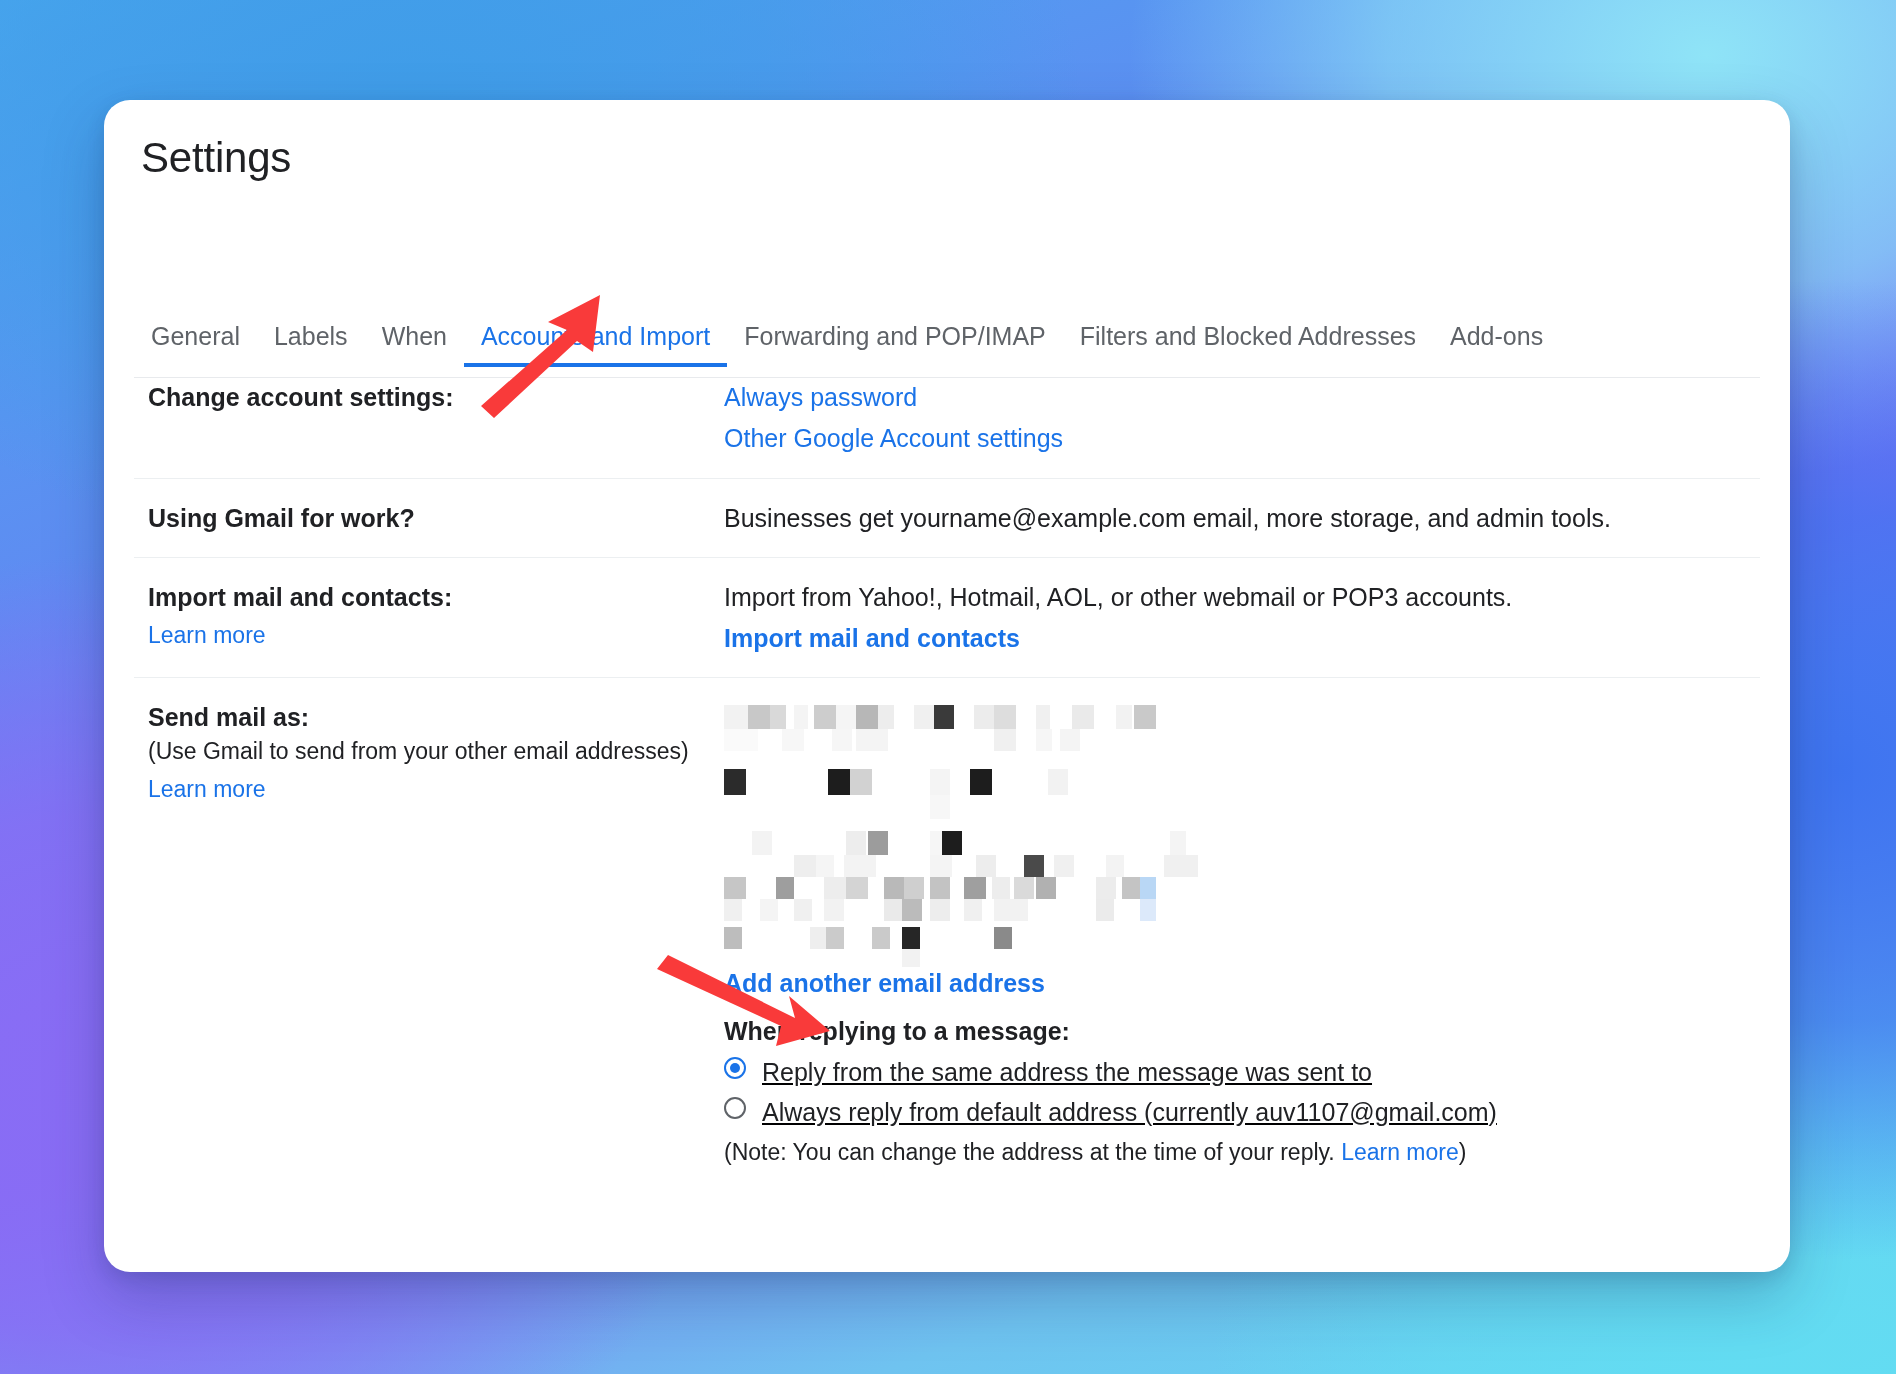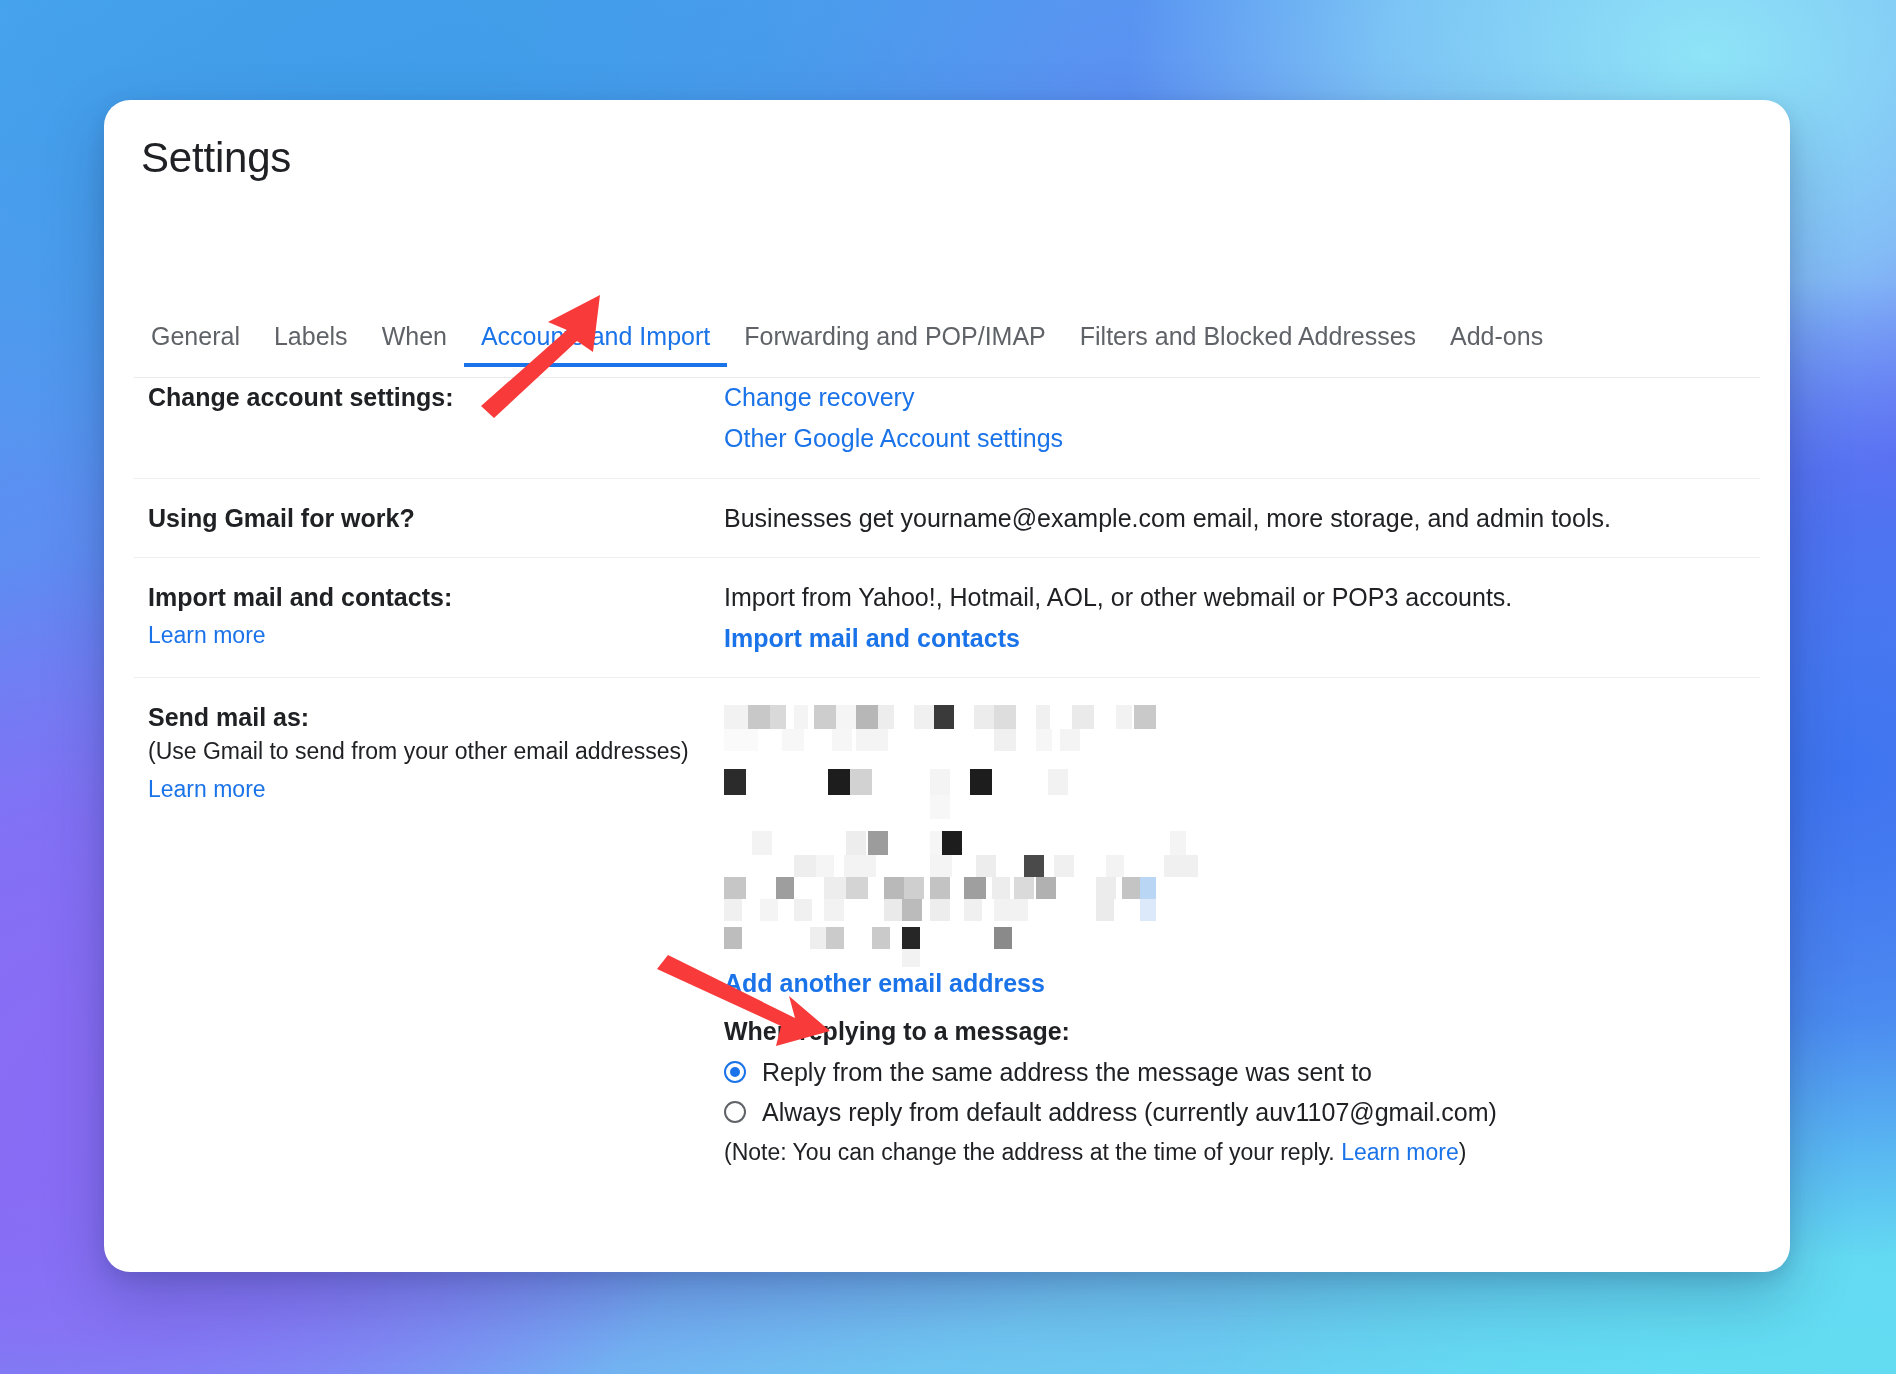--- a/index.html
+++ b/index.html
@@ -170,23 +170,23 @@
 
   .reply-title {
     font-size: 25px;
     font-weight: 700;
     color: #202124;
     margin-bottom: 11px;
   }
 
   .radio-row {
     display: flex;
-    align-items: center;
     margin-bottom: 10px;
     cursor: pointer;
+    text-decoration: underline;
   }
 
   .radio {
     width: 22px;
     height: 22px;
     border-radius: 50%;
     border: 2px solid #5f6368;
     margin-right: 16px;
     flex: 0 0 22px;
     position: relative;
@@ -244,21 +244,21 @@
       <button class="tab">Add-ons</button>
     </nav>
 
     <div class="rows">
 
       <div class="row">
         <div class="row-label">
           <div class="lbl-strong">Change account settings:</div>
         </div>
         <div class="row-value value-stack">
-          <a class="link">Change recovery</a>
+          <a class="link">Always password</a>
           <a class="link">Other Google Account settings</a>
         </div>
       </div>
 
       <div class="row">
         <div class="row-label">
           <div class="lbl-strong">Using Gmail for work?</div>
         </div>
         <div class="row-value clip-line">
           <span class="plain">Businesses get yourname@example.com email, more storage, and admin tools.</span>

